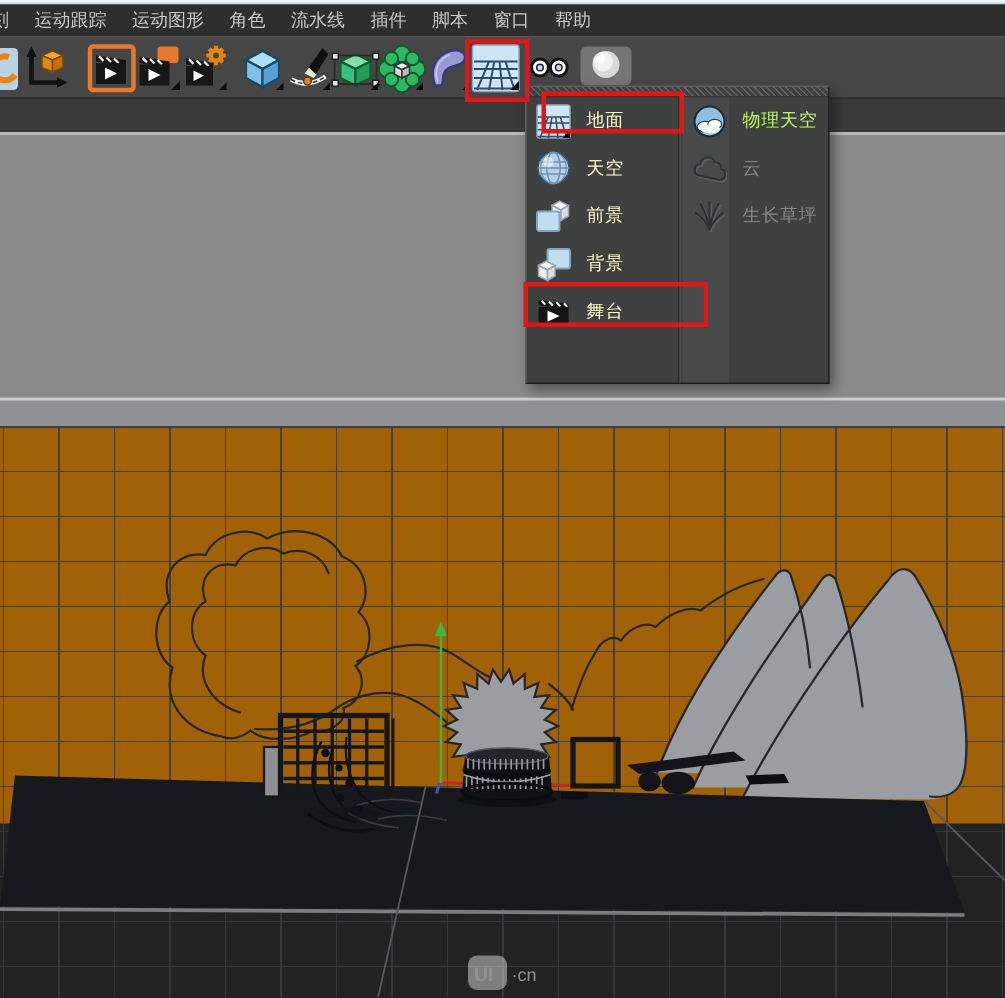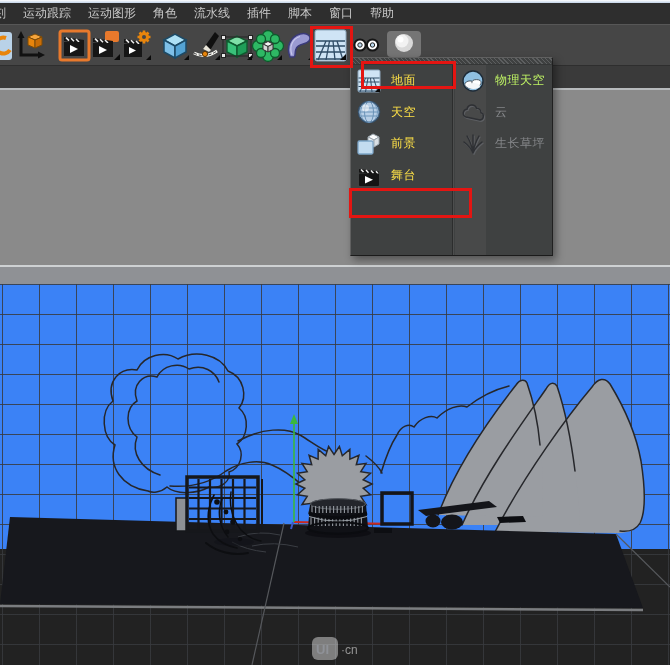--- a/index.html
+++ b/index.html
@@ -14,42 +14,42 @@
     font-size:12px;color:#c9c9c9;white-space:nowrap;}
   .menubar span{cursor:default;}
   .menubar span:first-child{margin-left:-8px;}
   .toolbar{position:absolute;left:0;top:24px;width:670px;height:42px;background:#464646;
     border-top:1px solid #575757;border-bottom:1px solid #2e2e2e;box-sizing:border-box;}
   .tico{position:absolute;top:4px;width:34px;height:34px;}
   .midstrip{position:absolute;left:0;top:66px;width:670px;height:22px;background:#3a3a3a;
     border-bottom:2px solid #b7babc;box-sizing:content-box;}
   .midgray{position:absolute;left:0;top:90px;width:670px;height:175px;background:#8a8a8a;}
   
-  .viewport{position:absolute;left:0;top:265px;width:670px;height:284px;background:#3b82f6;}
+  .viewport{position:absolute;left:0;top:265px;width:670px;height:284px;background:#a16207;}
   .vp-band{position:absolute;left:0;top:0;width:670px;height:19px;background:#8f9195;
     border-top:2px solid #ced1d3;box-sizing:border-box;}
   .vp-grid{position:absolute;left:0;top:19px;width:670px;height:381px;
     background-image:
       repeating-linear-gradient(to right, rgba(56,58,62,.85) 0 1px, transparent 1px 37px),
       repeating-linear-gradient(to bottom, rgba(56,58,62,.85) 0 1px, transparent 1px 30px);
     background-position:2px 0,0 0;}
   .vp-svg{position:absolute;left:0;top:0;width:670px;height:400px;}
   
   .obj-menu{position:absolute;left:350px;top:57px;width:203px;background:#3f4141;
     border:1px solid #606060;border-right-color:#202020;border-bottom-color:#1b1b1b;
     box-shadow:3px 4px 8px rgba(0,0,0,.4);box-sizing:border-box;z-index:5;}
   .menu-hatch{height:6px;background:repeating-linear-gradient(45deg,#5d5f60 0 1px,#3f4141 1px 3px);
     border-bottom:1px solid #353737;}
   .menu-body{position:relative;}
   .menu-strip{position:absolute;left:104px;top:0;width:31px;height:100%;background:#484949;}
   .menu-div{position:absolute;left:101px;top:0;width:1px;height:100%;background:#2c2d2d;}
   .menu-div2{position:absolute;left:102px;top:0;width:1px;height:100%;background:#4d4e4e;}
   .mrow{position:relative;display:flex;align-items:center;height:31.6px;font-size:12px;}
   .mrow .ic{width:24px;height:24px;margin-left:6px;flex:0 0 24px;}
-  .mrow .lb{margin-left:10px;color:#fde047;letter-spacing:.5px;}
+  .mrow .lb{margin-left:10px;color:#fef9c3;letter-spacing:.5px;}
   .mcol{position:absolute;top:0;width:100%;}
   .mcol.right{left:104px;width:99px;}
   .mrow.dis .lb{color:#85878a;}
   .mrow .lb.bright{color:#bef264;}
   
   .redbox{position:absolute;border:3px solid #e41512;z-index:9;pointer-events:none;}
   .rb-a{left:310px;top:26px;width:37px;height:36px;}
   .rb-b{left:361px;top:61px;width:89px;height:22px;}
   .rb-c{left:349px;top:188px;width:117px;height:24px;}
 </style>
@@ -378,20 +378,29 @@
           <svg class="ic" viewBox="0 0 24 24">
             <polygon points="11,5 16,2 22,5 17,8" fill="#fbfcfd" stroke="#9aa5ad"></polygon>
             <polygon points="11,5 17,8 17,15 11,12" fill="#eef1f4" stroke="#9aa5ad"></polygon>
             <polygon points="22,5 17,8 17,15 22,12" fill="#d9dfe4" stroke="#9aa5ad"></polygon>
             <rect x="1" y="9" width="15" height="13" rx="1.5" fill="#c2dcf0" stroke="#7ea6c8" stroke-width="1.3"></rect>
           </svg>
           <span class="lb">前景</span>
         </div>
         <div class="mrow">
           <svg class="ic" viewBox="0 0 24 24">
+            <rect x="8" y="2" width="15" height="13" rx="1.5" fill="#c2dcf0" stroke="#7ea6c8" stroke-width="1.3"></rect>
+            <polygon points="2,13 7,10 13,13 8,16" fill="#fbfcfd" stroke="#9aa5ad"></polygon>
+            <polygon points="2,13 8,16 8,23 2,20" fill="#eef1f4" stroke="#9aa5ad"></polygon>
+            <polygon points="13,13 8,16 8,23 13,20" fill="#d9dfe4" stroke="#9aa5ad"></polygon>
+          </svg>
+          <span class="lb">背景</span>
+        </div>
+        <div class="mrow">
+          <svg class="ic" viewBox="0 0 24 24">
             <polygon points="2,5 22,7.5 22,11 2,8.5" fill="#141414"></polygon>
             <path d="M4 5.4 l2.5 2.7 M9 6 l2.5 2.7 M14 6.6 l2.5 2.7 M19 7.2 l2.2 2.5" stroke="#f0f0f0" stroke-width="1.4"></path>
             <rect x="2" y="9.5" width="20" height="12.5" rx="1" fill="#141414"></rect>
             <polygon points="8,12 16,15.7 8,19.5" fill="#ffffff"></polygon>
           </svg>
           <span class="lb">舞台</span>
         </div>
       </div>
 
       <div class="mcol right">

